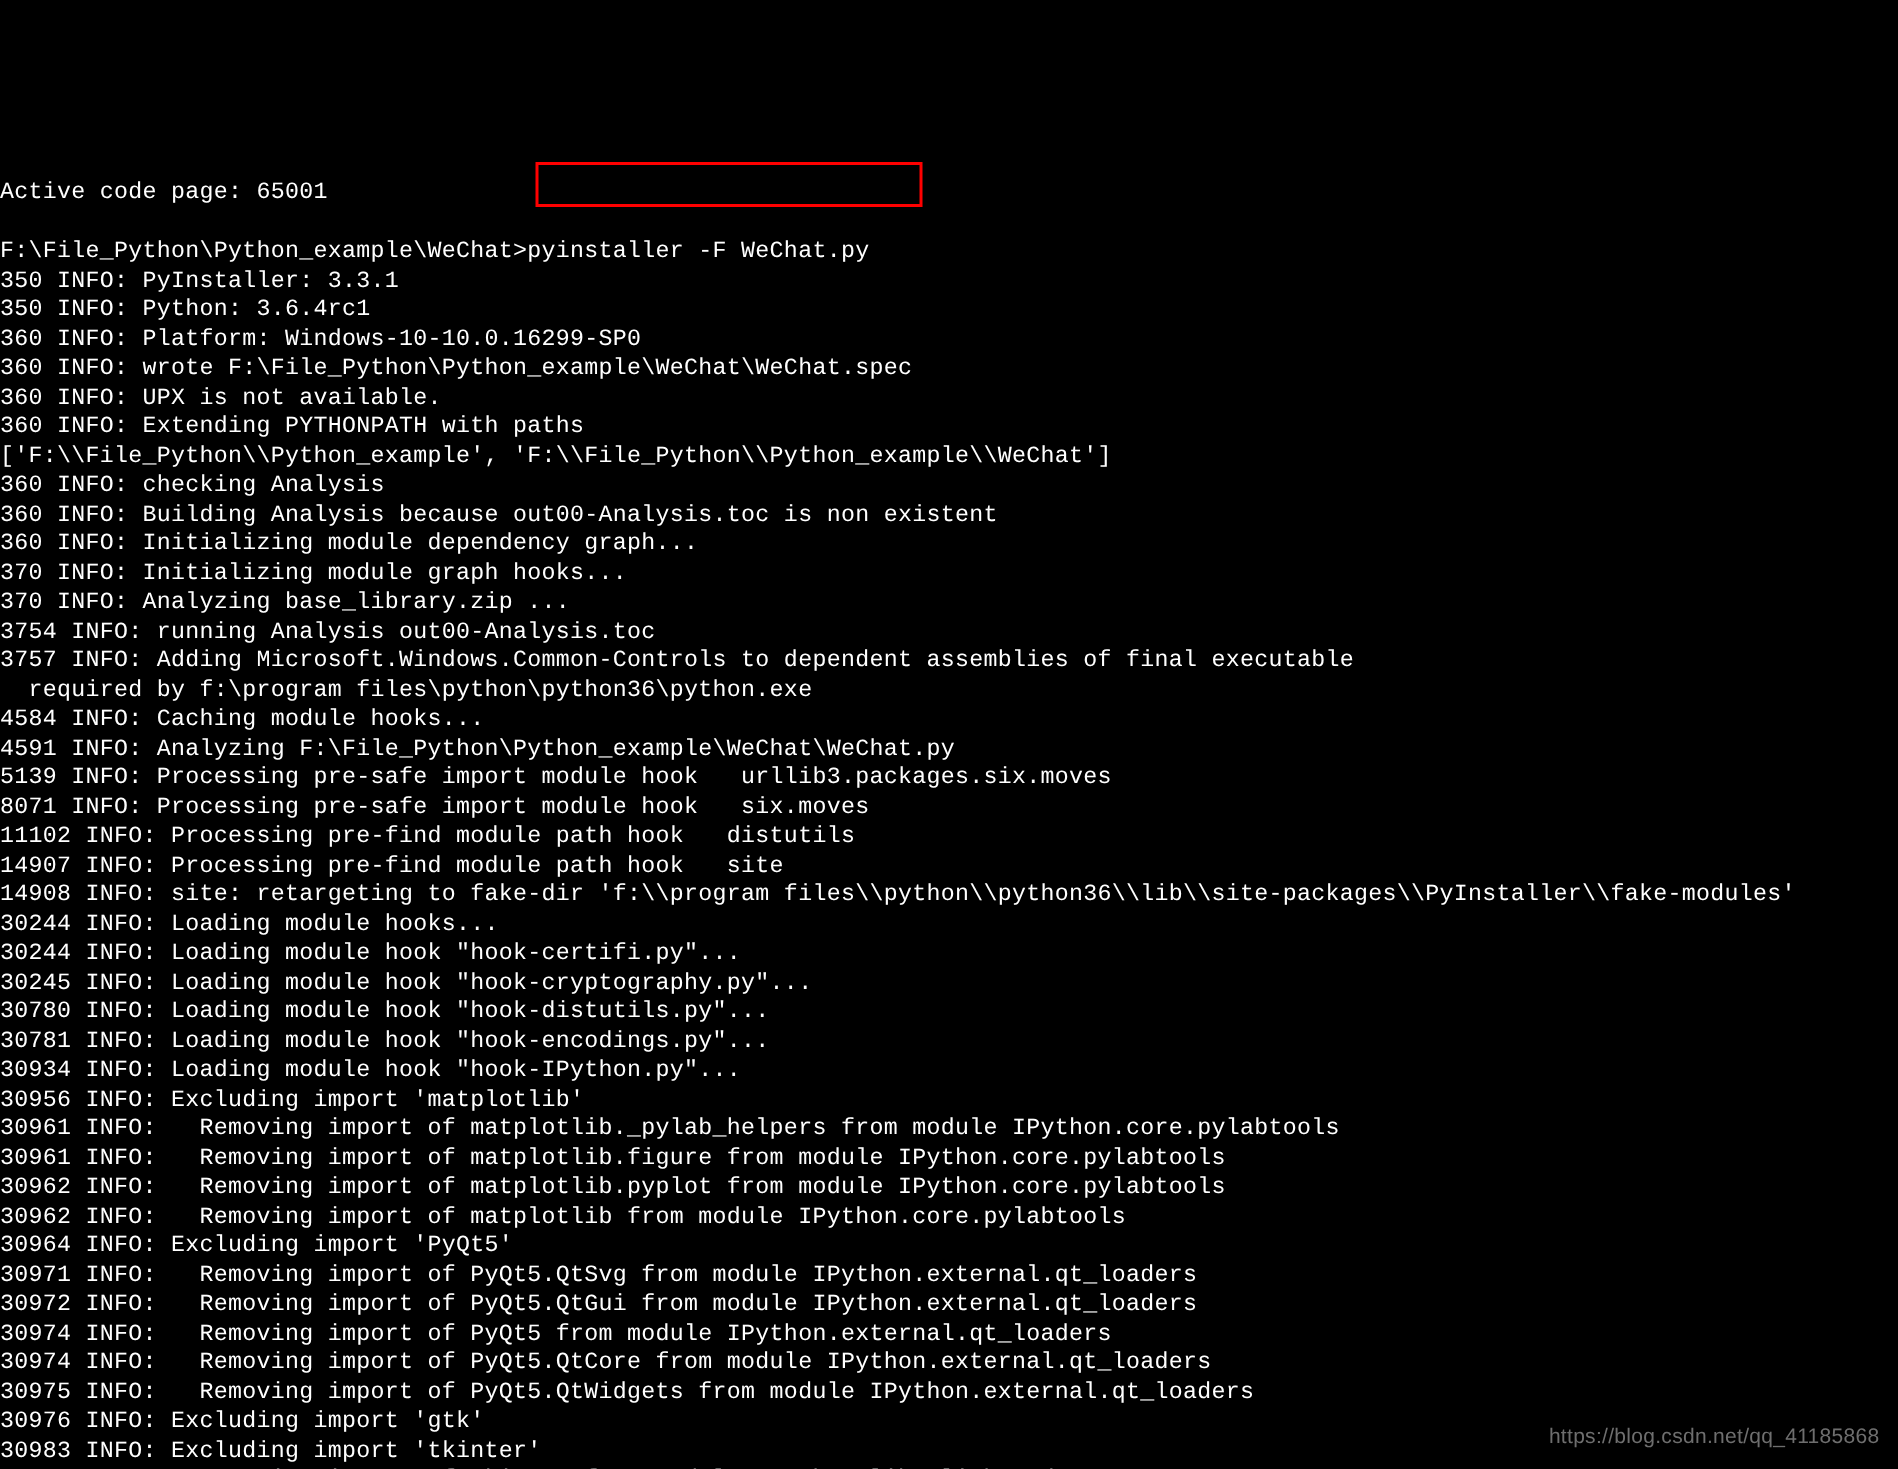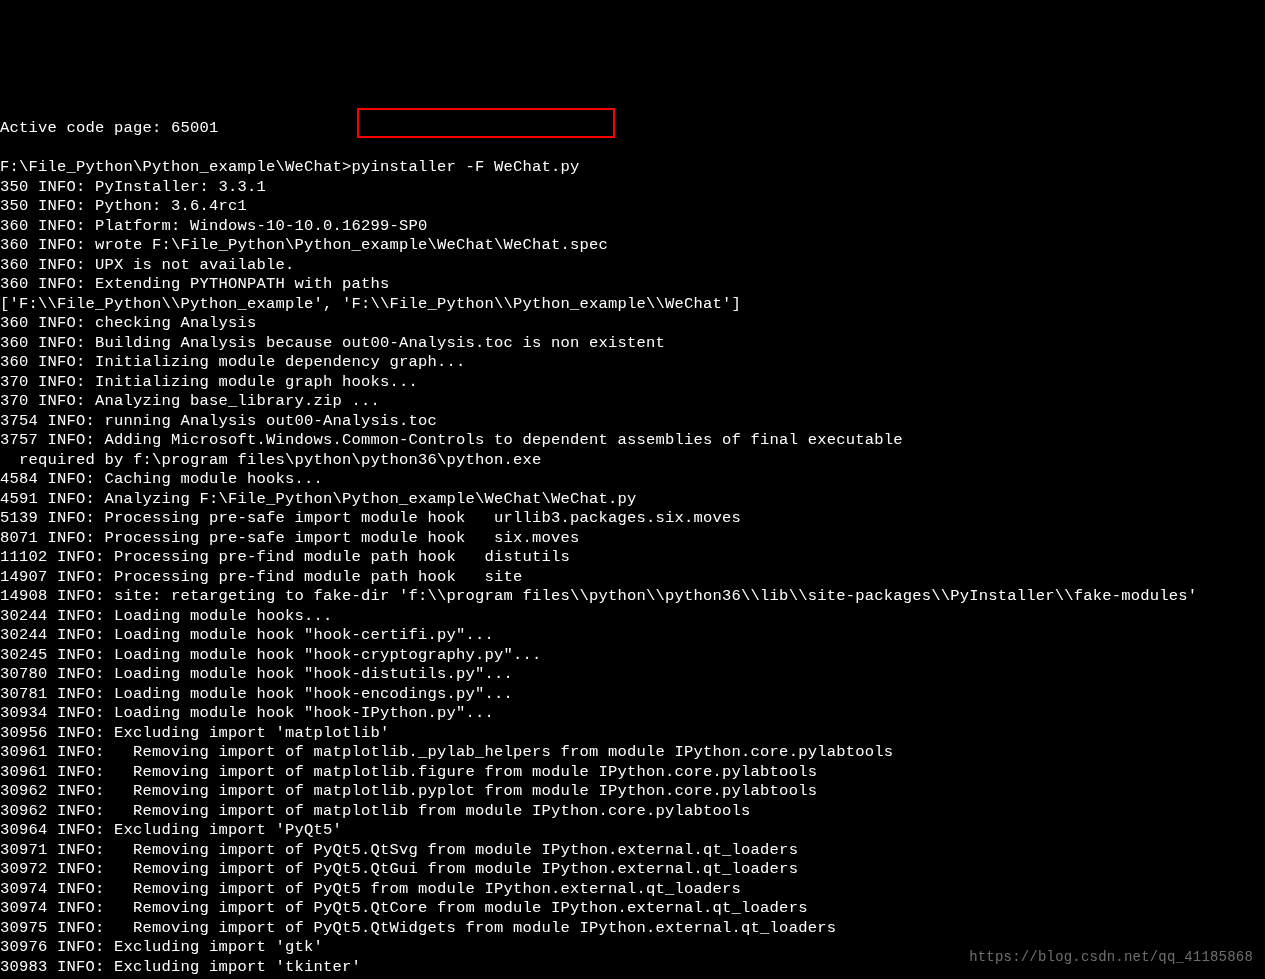--- a/index.html
+++ b/index.html
@@ -35,21 +35,21 @@
       left: 357px;
       width: 258px;
       height: 30px;
     }
     .watermark {
       position: absolute;
       bottom: 12px;
       right: 12px;
       color: #aaaaaa;
       opacity: 0.65;
-      font-family: Liberation Mono, monospace;
+      font-family: Liberation Sans, sans-serif;
       font-size: 14px;
       letter-spacing: 0.2px;
     }
   </style>
 </head>
 <body>
 
 
 
 <div class="terminal">

